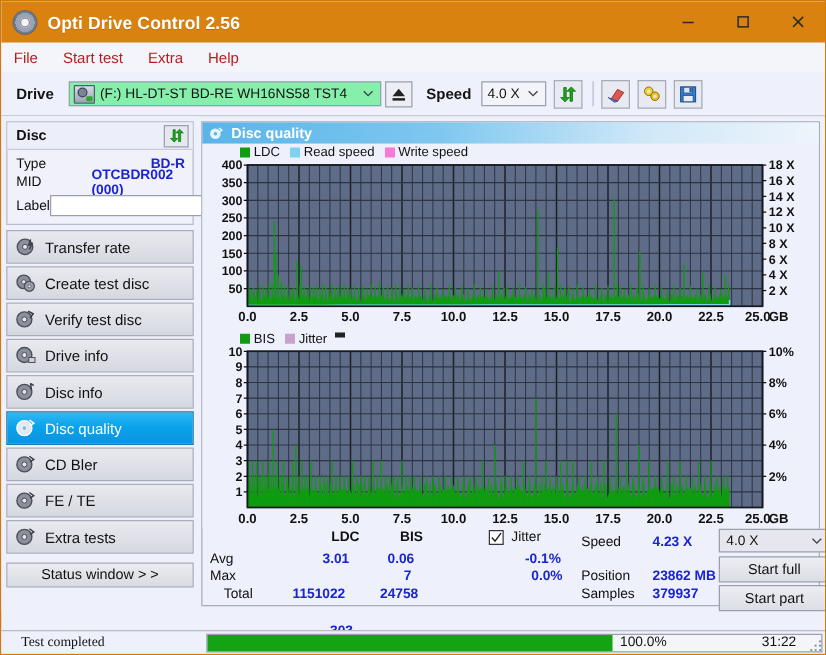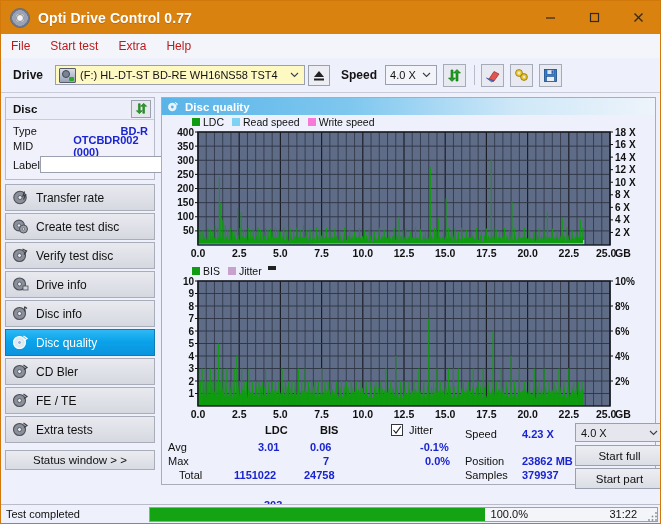--- a/index.html
+++ b/index.html
@@ -56,21 +56,21 @@
   }
   
   .toolbar{
     height:34px;background:#eef0fb;
     display:flex;align-items:center;
     padding-left:12px;
     border-bottom:1px solid #c9cbd8;
   }
   .tb-label{font-size:12px;font-weight:bold;color:#131313;margin-right:12px;}
   .drive-combo{
-    width:250px;height:20px;background:#fef9c3;
+    width:250px;height:20px;background:#86efac;
     border:1px solid #9aa0ae;
     display:flex;align-items:center;
     font-size:11px;color:#121212;
     box-sizing:border-box;
     position:relative;
   }
   .drive-ico{
     width:15px;height:13px;margin-left:3px;margin-right:4px;
     background:linear-gradient(#d8dce6,#9aa4b6);
     border:1px solid #555c6b;border-radius:1px;position:relative;flex:0 0 auto;
@@ -200,40 +200,40 @@
     border:1px solid #9aa0ae;box-sizing:border-box;
     display:flex;align-items:center;justify-content:center;
     font-size:11.5px;color:#101010;
   }
   
   .statusbar{
     position:absolute;left:0;bottom:0;width:659px;height:18px;
     background:#eef0fb;border-top:1px solid #b9bcc8;
     display:flex;align-items:center;
   }
-  .sb-text{width:148px;padding-left:5px;font-size:11px;color:#101010;box-sizing:border-box;}
+  .sb-text{width:164px;padding-left:16px;font-size:11px;color:#101010;box-sizing:border-box;font-family:Liberation Serif, serif;}
   .sb-prog{
     flex:1;height:15px;margin-right:2px;border:1px solid #9aa0ae;background:#f4f5f9;
     box-sizing:border-box;display:flex;align-items:center;position:relative;
   }
   .sb-bar{height:100%;background:#13a313;}
   .sb-pct{font-size:11px;color:#101010;margin-left:6px;}
   .sb-time{
     position:absolute;right:20px;font-size:11px;color:#101010;
   }
   .grip{position:absolute;right:2px;bottom:2px;width:11px;height:11px;}
 </style>
 </head>
 <body>
 
 <div class="win">
 
   <div class="titlebar">
     <div class="title-icon"></div>
-    <div class="title-text">Opti Drive Control 0.77</div>
+    <div class="title-text">Opti Drive Control 2.56</div>
     <div class="win-btns">
       <div class="win-btn">
         <svg width="13" height="13" viewBox="0 0 13 13">
             <line x1="2" y1="7" x2="11" y2="7" stroke="#2a2a2a" stroke-width="1.2"></line>
           </svg>
       </div>
       <div class="win-btn">
         <svg width="13" height="13" viewBox="0 0 13 13">
             <rect x="2.5" y="2.5" width="8" height="8" fill="none" stroke="#2a2a2a" stroke-width="1.2"></rect>
           </svg>

